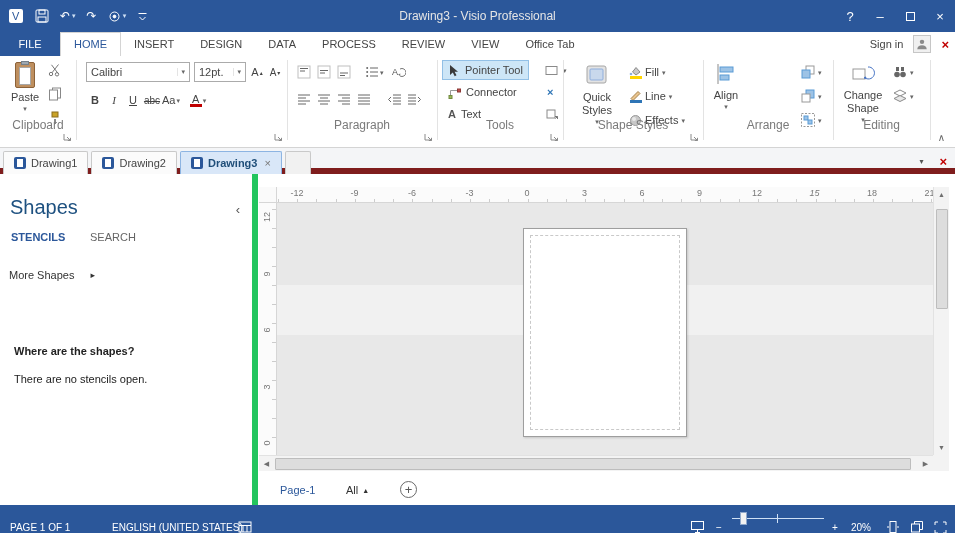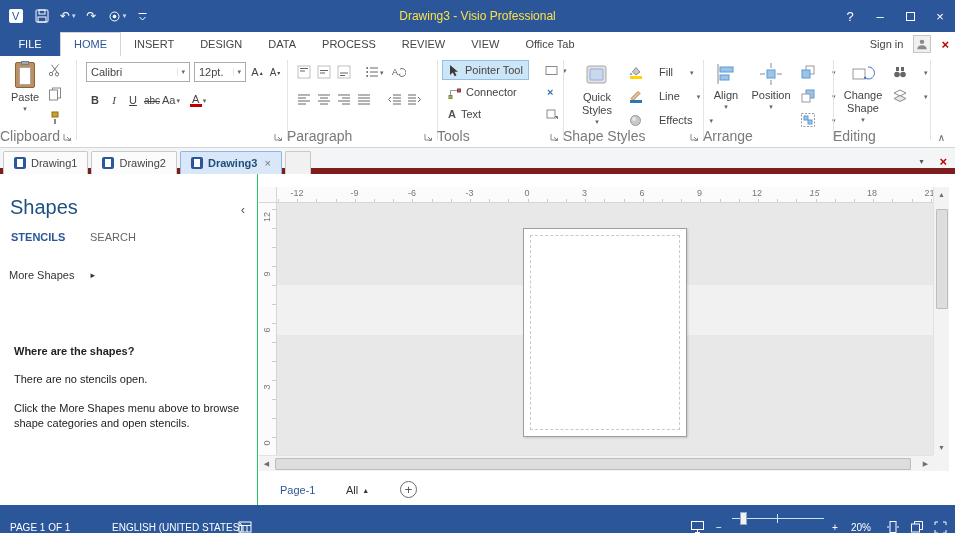--- a/index.html
+++ b/index.html
@@ -6,45 +6,45 @@
   html,body{width:955px;height:533px}
   body{font-family:"Liberation Sans","DejaVu Sans",sans-serif;font-size:11px;color:#444;background:#fff}
   #app{position:relative;width:955px;height:533px;background:#fff;overflow:hidden;--accent:#2B579A;--red:#C00000}
   svg{display:block}
 
   
   .titlebar{position:absolute;left:0;top:0;width:955px;height:32px;background:var(--accent)}
   .qat{position:absolute;left:8px;top:0;height:32px;display:flex;align-items:center;gap:11px;color:#fff}
   .qbtn{display:flex;align-items:center;gap:2px;color:#fff;font-size:12px}
   .qcaret{font-size:7px;color:#cfe0f5}
-  .title{position:absolute;left:200px;right:200px;top:0;height:32px;line-height:32px;text-align:center;font-size:12px;color:#fde047;white-space:nowrap}
+  .title{position:absolute;left:200px;right:200px;top:0;height:32px;line-height:32px;text-align:center;font-size:12px;color:#e5e5e5;white-space:nowrap}
   .winctl{position:absolute;right:0;top:0;height:32px;display:flex}
   .wbtn{width:30px;height:32px;display:flex;align-items:center;justify-content:center;color:#fff;font-size:13px}
   .restorebox{width:9px;height:9px;border:1px solid #fff}
 
   
   .tabrow{position:absolute;left:0;top:32px;width:955px;height:24px;background:#fff}
   .filetab{position:absolute;left:0;top:0;width:60px;height:24px;background:var(--accent);color:#fff;text-align:center;line-height:24px}
   .rtabs{position:absolute;left:60px;top:0;height:24px;display:flex}
   .rtab{padding:0 13px;line-height:24px;color:#444}
   .rtab.active{color:var(--accent);border:1px solid #D4D4D4;border-bottom:none;line-height:22px;background:#fff}
   .signin{position:absolute;right:6px;top:0;height:24px;display:flex;align-items:center;gap:10px}
   .avatar{width:18px;height:18px;background:#F0F0F0;border:1px solid #C6C6C6;display:flex;align-items:center;justify-content:center}
   .redx{color:var(--red);font-weight:bold;font-size:13px}
 
   
   #ribbon{position:absolute;left:0;top:56px;width:955px;height:92px;background:#fff;border-bottom:1px solid #D4D4D4}
   .group{position:absolute;top:0;height:91px}
   .gsep{position:absolute;top:4px;height:80px;width:1px;background:#E3E3E3}
-  .glabel{position:absolute;bottom:3px;left:0;width:100%;text-align:left;font-size:14px;color:#7A7A7A}
+  .glabel{position:absolute;bottom:15px;left:0;width:100%;text-align:center;font-size:12px;color:#7A7A7A}
   .launcher{position:absolute;bottom:5px;right:4px}
   .bigbtn{position:absolute;top:4px;display:flex;flex-direction:column;align-items:center;padding-top:2px}
   .blabel{font-size:11px;color:#444;line-height:13px;text-align:center;margin-top:3px;white-space:pre-line}
   .caret{font-size:7px;color:#666;line-height:9px}
-  .srow{position:absolute;height:20px;display:flex;align-items:center;gap:17px}
+  .srow{position:absolute;height:20px;display:flex;align-items:center;gap:3px}
   .sbtn{height:20px;min-width:18px;display:flex;align-items:center;justify-content:center;gap:1px;color:#444}
   .combo{height:20px;background:#fff;border:1px solid #ABABAB;display:flex;align-items:center;padding:0 4px}
   .combo .cv{flex:1;white-space:nowrap}
   .combo .ca{font-size:7px;color:#666;border-left:1px solid #E4E4E4;padding-left:3px;margin-left:4px}
   .bold{font-weight:bold}.ital{font-style:italic;font-family:"Liberation Serif",serif}.undl{text-decoration:underline}.strk{text-decoration:line-through}
   .colorbar{display:flex;flex-direction:column;align-items:center;line-height:10px}
   .redbar{width:12px;height:3px;background:var(--red)}
   .ylwbar{width:12px;height:3px;background:#FFD500}
   .blubar{width:12px;height:3px;background:#2E75B6}
   .toolbtn{position:absolute;height:20px;display:flex;align-items:center;gap:5px;padding:0 5px;color:#444;border:1px solid transparent}
@@ -59,21 +59,21 @@
   .dtabs{display:flex;align-items:flex-end;height:26px;padding-left:3px;gap:3px}
   .dtab{height:23px;display:flex;align-items:center;gap:5px;padding:0 10px;background:#FBFBFB;border:1px solid #C9C9C9;border-bottom:none;border-radius:2px 2px 0 0;color:#444;white-space:nowrap}
   .dtab.active{background:#D9E7F8;border-color:#8DB4E2;color:#1F4E79;font-weight:bold}
   .dtab .x{color:#777;font-weight:normal;margin-left:2px}
   .dtab.stub{width:26px;padding:0;background:#F1F1F1}
   .ficon{width:12px;height:12px;background:var(--accent);border-radius:2px;position:relative;flex:0 0 auto}
   .fwhite{position:absolute;left:3px;top:2px;width:6px;height:8px;background:#fff}
   .dtctl{position:absolute;right:8px;top:0;height:26px;display:flex;align-items:center;gap:16px}
 
   
-  #shapes{position:absolute;left:0;top:174px;width:258px;height:331px;background:#fff;border-right:1px solid #22c55e}
+  #shapes{position:absolute;left:0;top:174px;width:258px;height:331px;background:#fff;border-right:6px solid #22c55e}
   .sp-title{position:absolute;left:10px;top:22px;font-size:20px;color:#1E5180}
   .sp-collapse{position:absolute;right:12px;top:28px;color:#555;font-size:13px}
   .sp-stencils{position:absolute;left:11px;top:57px;color:var(--accent);font-weight:bold}
   .sp-search{position:absolute;left:90px;top:57px;color:#666}
   .sp-more{position:absolute;left:9px;top:95px;color:#333;display:flex;gap:16px;align-items:center}
   .sp-more .arr{font-size:9px;color:#333}
   .sp-head{position:absolute;left:14px;top:171px;font-weight:bold;color:#222}
   .sp-p1{position:absolute;left:14px;top:199px;color:#222}
   .sp-p2{position:absolute;left:14px;top:227px;width:230px;color:#222;line-height:15px}
 
@@ -447,28 +447,20 @@
     <div class="group" style="left:703px;width:130px">
       <div class="bigbtn" style="left:4px;width:38px">
         <svg width="24" height="24" viewBox="0 0 24 24">
             <path d="M4 2v20" stroke="#8A8A8A"></path>
             <rect x="6" y="5" width="13" height="5" fill="#9DC3E6" stroke="#5B9BD5"></rect>
             <rect x="6" y="13" width="9" height="5" fill="#9DC3E6" stroke="#5B9BD5"></rect>
           </svg>
         <span class="blabel">Align</span>
         <span class="caret">▾</span>
       </div>
-      <div class="bigbtn" style="left:44px;width:48px">
-        <svg width="24" height="24" viewBox="0 0 24 24">
-            <rect x="8" y="8" width="8" height="8" fill="#9DC3E6" stroke="#5B9BD5"></rect>
-            <path d="M12 1v5M12 18v5M1 12h5M18 12h5" stroke="#8A8A8A"></path>
-          </svg>
-        <span class="blabel">Position</span>
-        <span class="caret">▾</span>
-      </div>
       <div class="srow" style="left:98px;top:6px">
         <svg width="14" height="14" viewBox="0 0 14 14">
             <rect x="5" y="1" width="8" height="8" fill="#fff" stroke="#999"></rect>
             <rect x="1" y="5" width="8" height="8" fill="#9DC3E6" stroke="#5B9BD5"></rect>
           </svg>
         <span class="caret">▾</span>
       </div>
       <div class="srow" style="left:98px;top:30px">
         <svg width="14" height="14" viewBox="0 0 14 14">
             <rect x="5" y="1" width="8" height="8" fill="#9DC3E6" stroke="#5B9BD5"></rect>
@@ -554,21 +546,20 @@
     <div class="sp-title">Shapes</div>
     <div class="sp-collapse">‹</div>
     <div class="sp-stencils">STENCILS</div>
     <div class="sp-search">SEARCH</div>
     <div class="sp-more">
       <span>More Shapes</span>
       <span class="arr">▸</span>
     </div>
     <div class="sp-head">Where are the shapes?</div>
     <div class="sp-p1">There are no stencils open.</div>
-    <div class="sp-p2">Click the More Shapes menu above to browse shape categories and open stencils.</div>
   </div>
 
   <div id="dwbg"></div>
   <div class="corner"></div>
   <div class="hruler">
       <span class="hrnum" style="left: 20px;">-12</span>
       <span class="hrnum" style="left: 77.5px;">-9</span>
       <span class="hrnum" style="left: 135px;">-6</span>
       <span class="hrnum" style="left: 192.5px;">-3</span>
       <span class="hrnum" style="left: 250px;">0</span>

